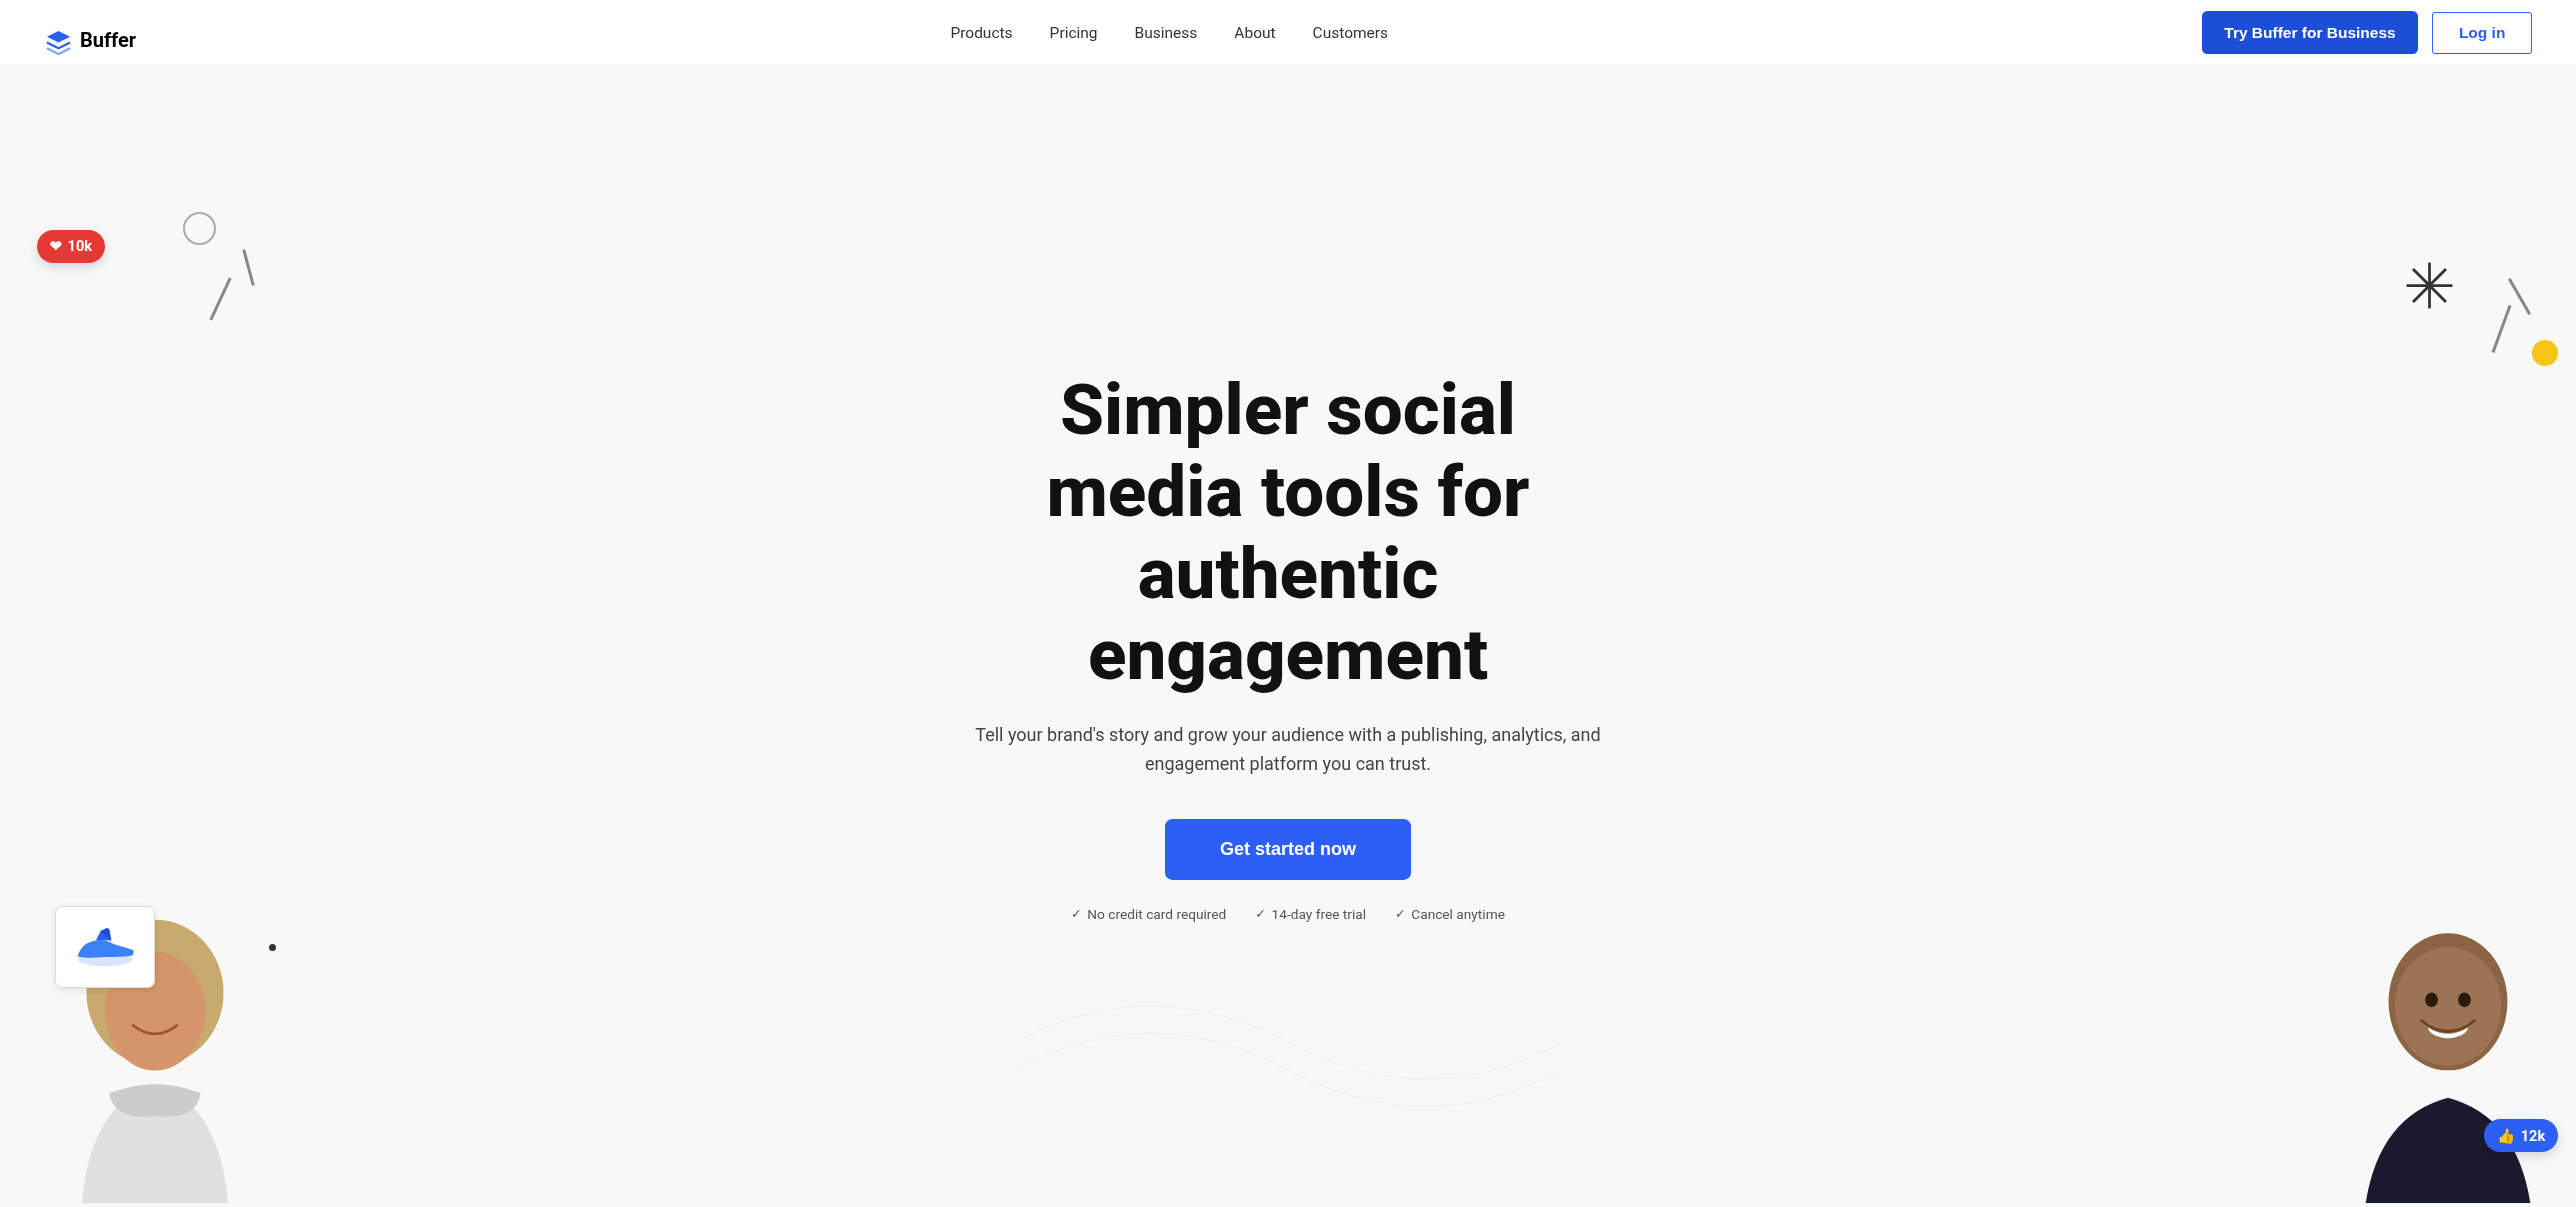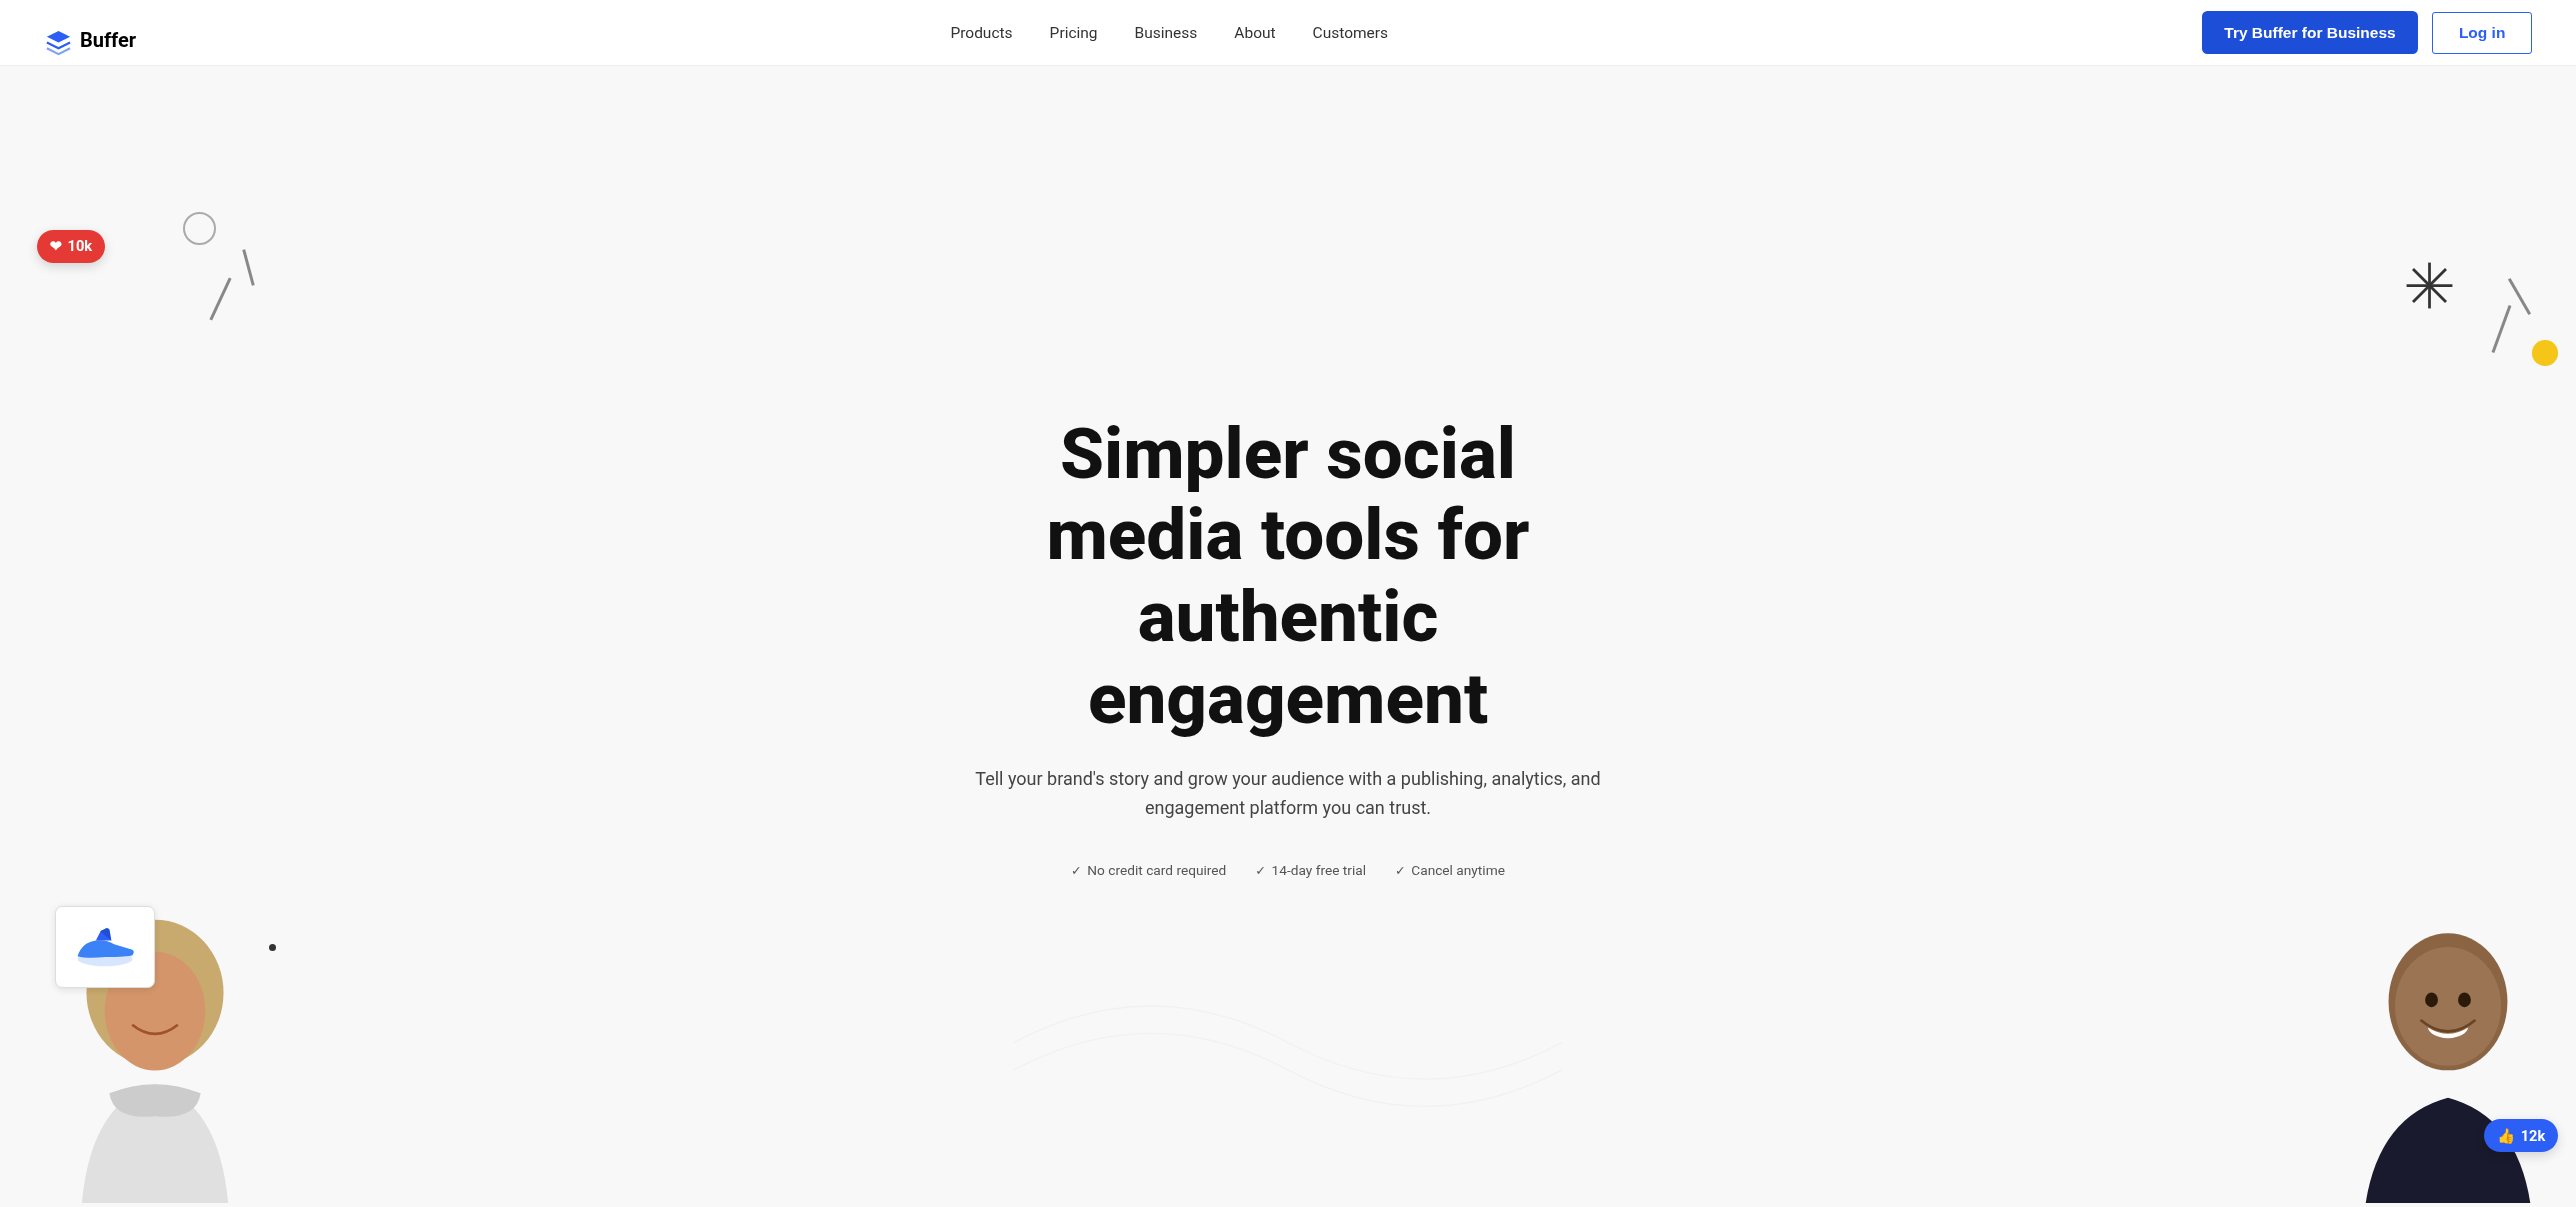--- a/index.html
+++ b/index.html
@@ -440,20 +440,23 @@
   </svg>
 
   <div class="hero-content">
     <h1 class="hero-title">
       <span>Simpler social media tools for</span><br>
       <span>authentic engagement</span>
     </h1>
     <p class="hero-subtitle">Tell your brand's story and grow your audience with a publishing,
 analytics, and engagement platform you can trust.</p>
 
+    <div class="hero-cta">
+      <button class="btn-get-started">Get started now</button>
+    </div>
 
     <div class="hero-features">
       <span>
         <span class="check-icon">✓</span>
         <span>No credit card required</span>
       </span>
       <span>
         <span class="check-icon">✓</span>
         <span>14-day free trial</span>
       </span>

